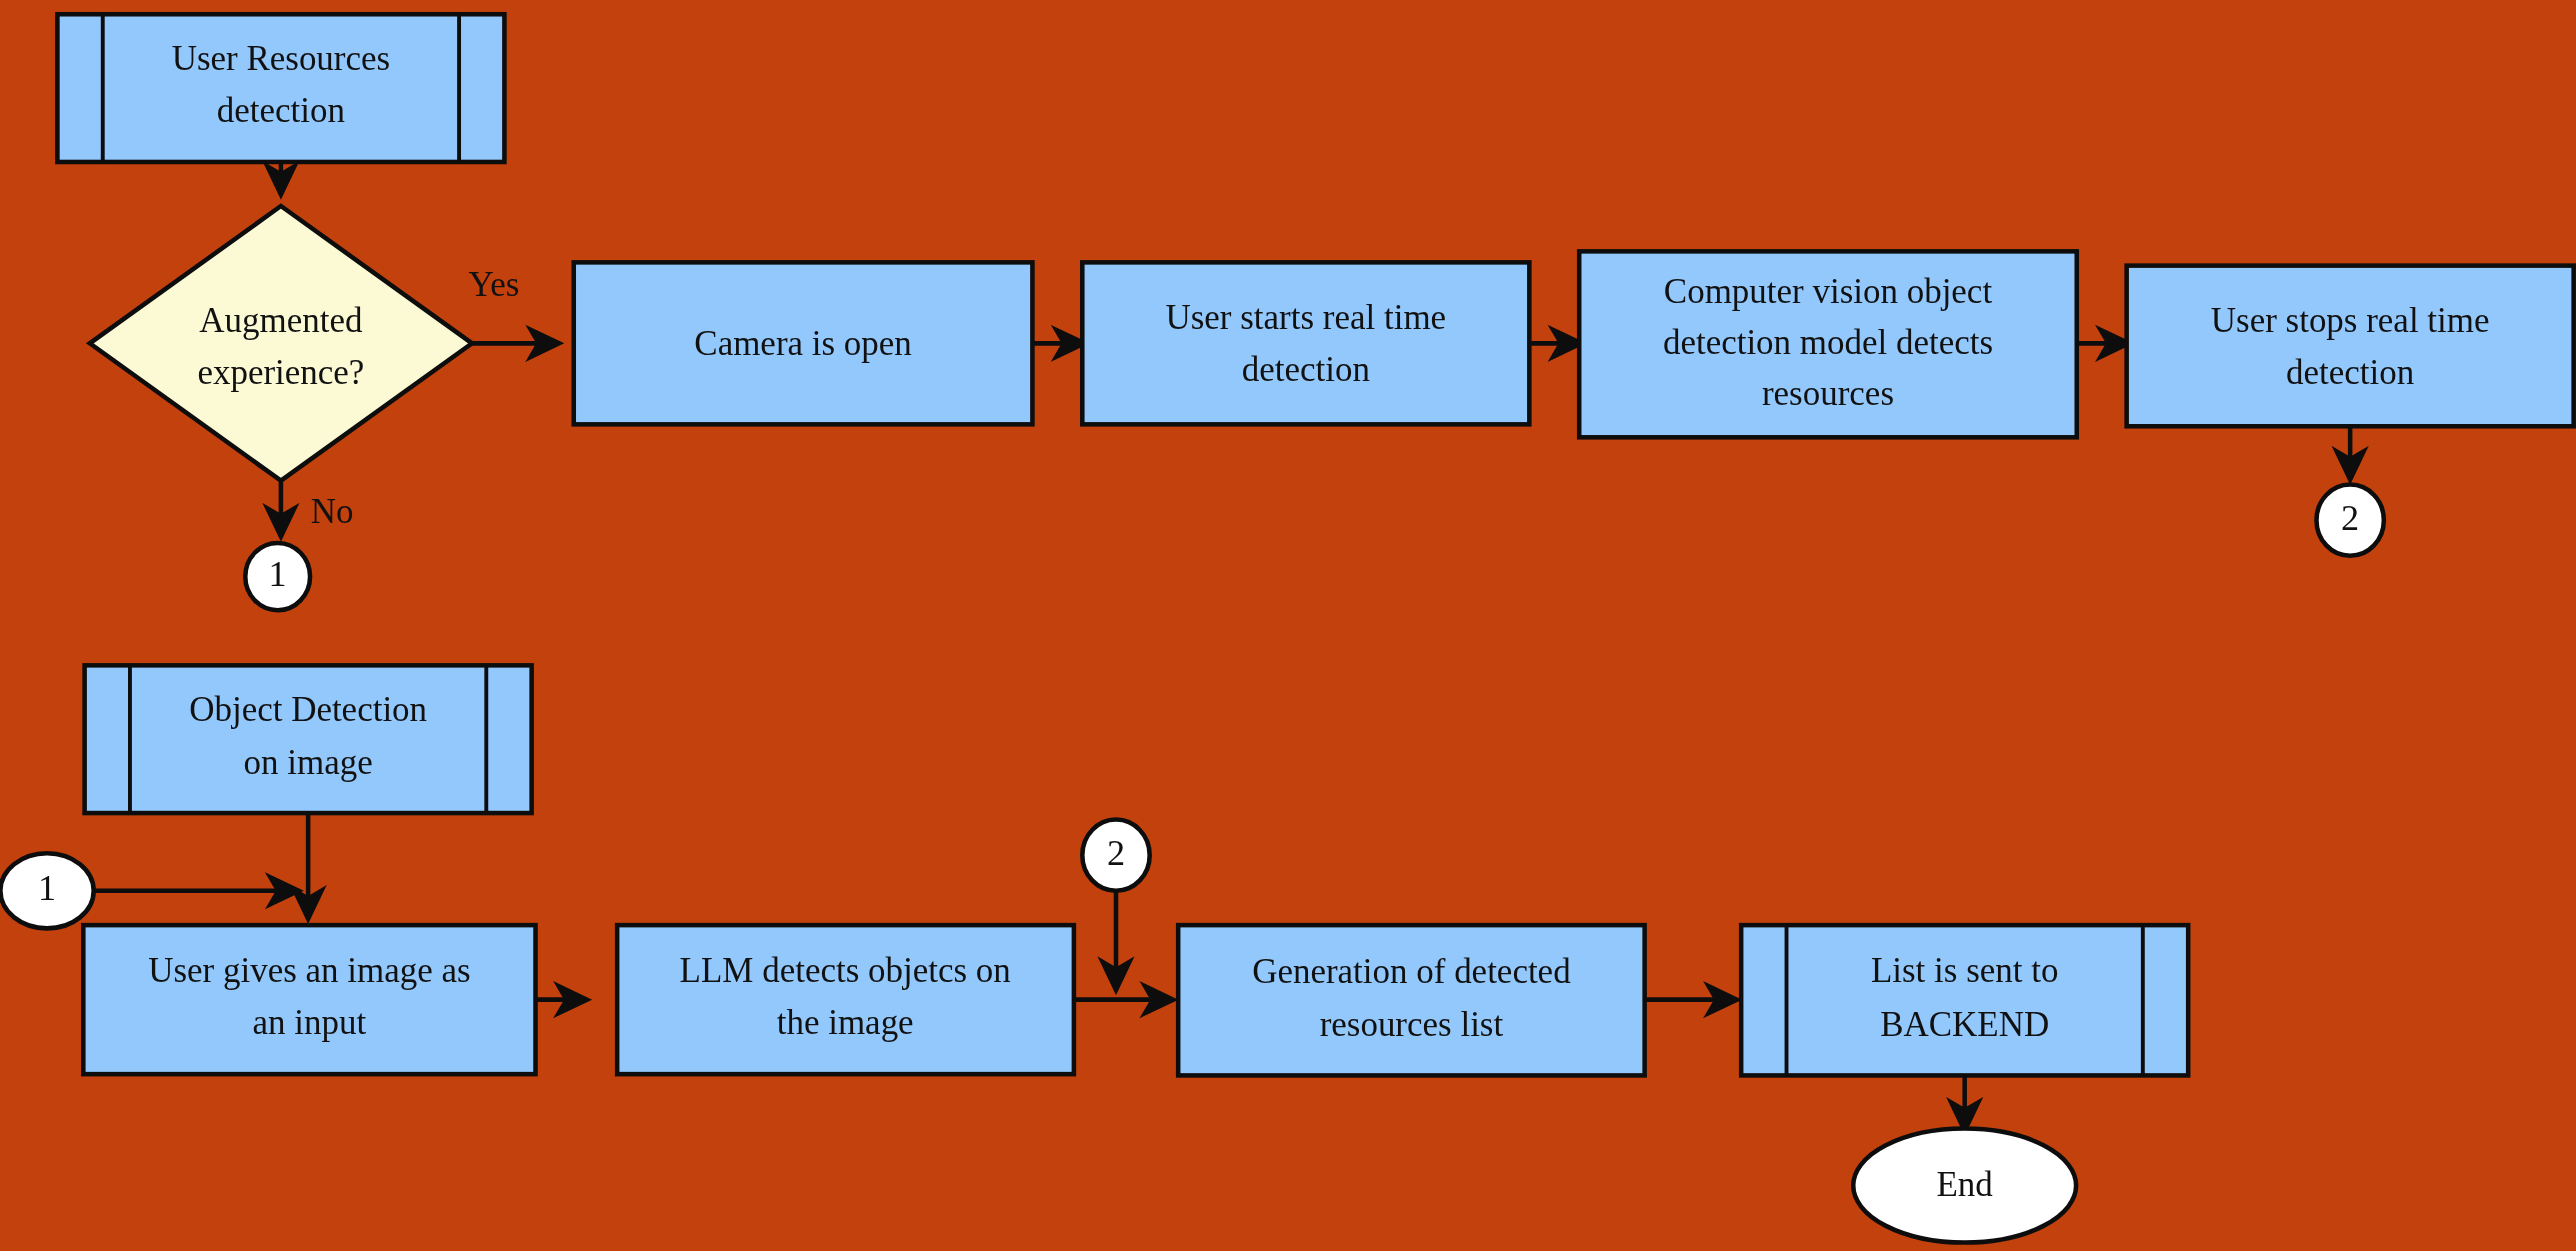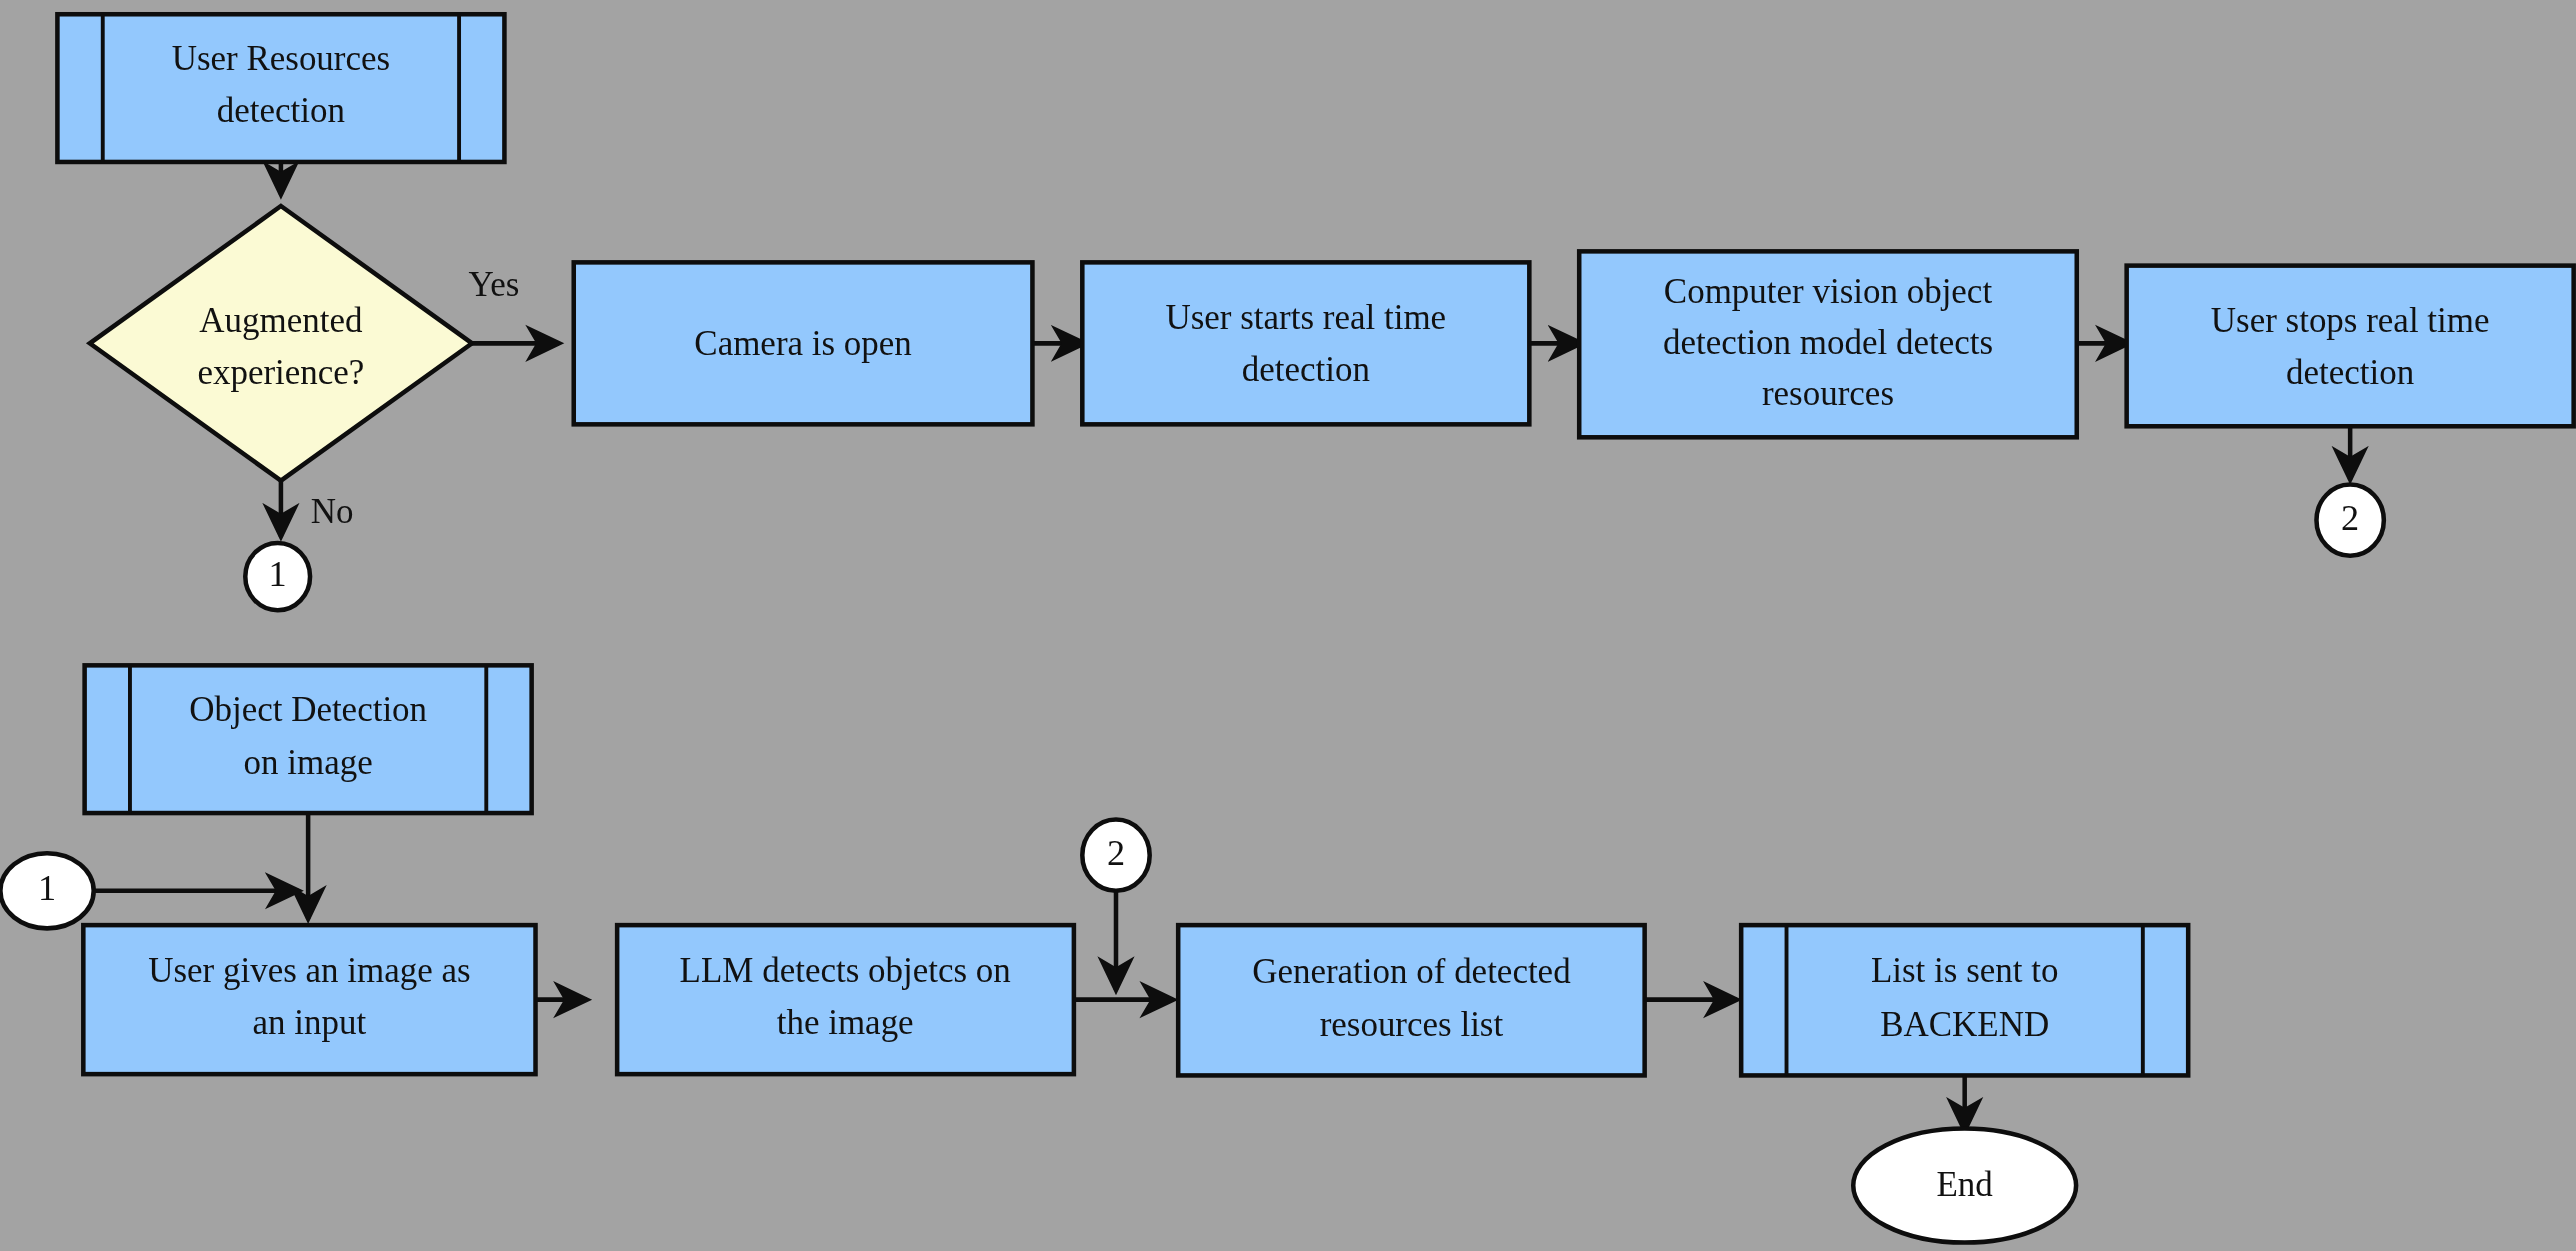--- a/index.html
+++ b/index.html
@@ -7,21 +7,21 @@
     padding: 0;
     background: #ffffff;
   }
   body {
     font-family: "Liberation Serif", "DejaVu Serif", serif;
   }
   #flowchart-root {
     position: relative;
     width: 2576px;
     height: 1251px;
-    background: #a3a3a3;
+    background: #c2410c;
     overflow: hidden;
   }
   #flow-svg {
     position: absolute;
     inset: 0;
     width: 2576px;
     height: 1251px;
     display: block;
   }
   .node-shape {

